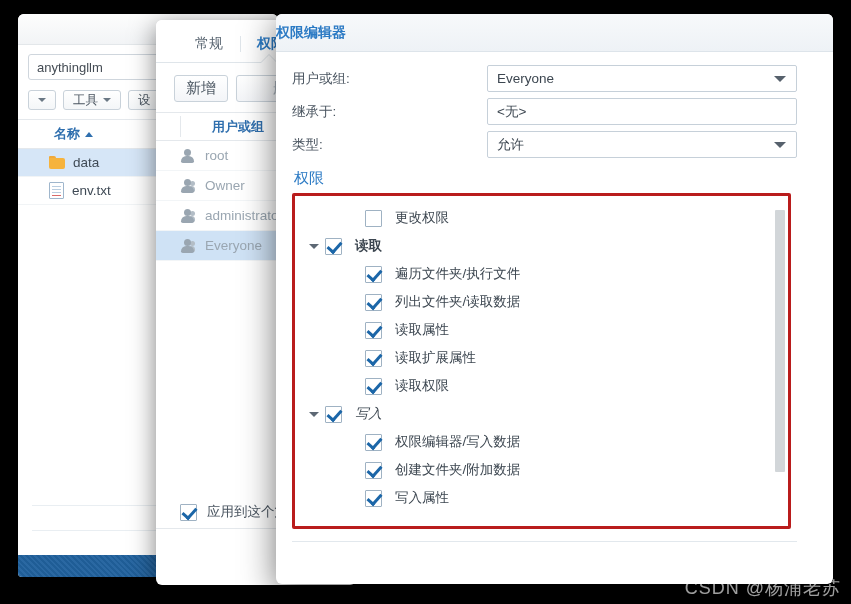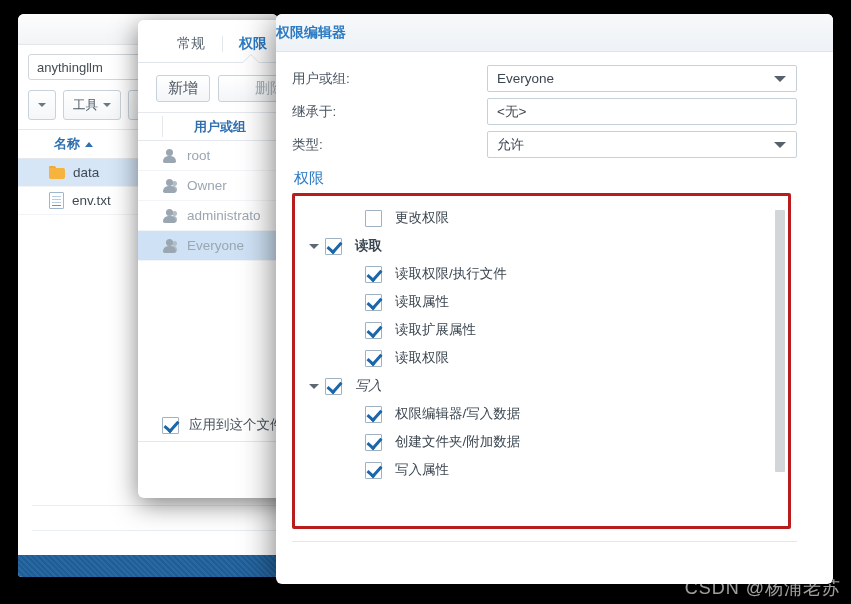--- a/index.html
+++ b/index.html
@@ -36,21 +36,21 @@
     padding: 0 8px;
     font-size: 13px;
     color: #444c54;
     box-sizing: border-box;
   }
   .fm-toolbar {
     display: flex; align-items: center; gap: 7px;
     padding: 10px 10px 9px 10px;
   }
   .fm-btn {
-    height: 30px;
+    height: 20px;
     border: 1px solid #c9d2da;
     border-radius: 3px;
     background: linear-gradient(#ffffff, #f4f6f8);
     font-size: 12.5px;
     color: #4a5560;
     display: flex; align-items: center; justify-content: center;
     gap: 5px;
     padding: 0 9px;
     box-sizing: border-box;
     white-space: nowrap;
@@ -91,22 +91,22 @@
   .fm-footer {
     position:absolute; left:0; right:0; bottom:0; height:22px;
     background: repeating-linear-gradient(45deg,#1f5d96,#1f5d96 2px,#2a68a2 2px,#2a68a2 4px);
   }
   .fm-bottomlines { position:absolute; left:0; right:0; bottom:22px; height:60px; background:#fff; }
   .fm-bottomlines:before{content:"";position:absolute;left:14px;right:0;top:10px;height:1px;background:#e9eef2;}
   .fm-bottomlines:after{content:"";position:absolute;left:14px;right:0;top:35px;height:1px;background:#e9eef2;}
 
   
   .props-window {
-    position: absolute; left: 138px; top: 20px;
-    width: 200px; height: 478px;
+    position: absolute; left: 156px; top: 20px;
+    width: 200px; height: 565px;
     background: #ffffff;
     border-radius: 6px;
     box-shadow: 0 6px 26px rgba(0,0,0,.5);
     overflow: hidden;
   }
   .props-tabs {
     height: 42px; display:flex; align-items:flex-end;
     padding-left: 22px; background:#fff;
     border-bottom: 1px solid #dfe5ea;
     position: relative;
@@ -402,21 +402,28 @@
                 <i></i>
               </span>
               <span class="cb checked"></span>
               <span class="perm-label" style="font-weight: bold;">读取</span>
             </div>
             <div class="perm-item indent-1 child">
               <span class="twisty">
                 <i></i>
               </span>
               <span class="cb checked"></span>
-              <span class="perm-label">读取权限/执行文件</span>
+              <span class="perm-label">遍历文件夹/执行文件</span>
+            </div>
+            <div class="perm-item indent-1 child">
+              <span class="twisty">
+                <i></i>
+              </span>
+              <span class="cb checked"></span>
+              <span class="perm-label">列出文件夹/读取数据</span>
             </div>
             <div class="perm-item indent-1 child">
               <span class="twisty">
                 <i></i>
               </span>
               <span class="cb checked"></span>
               <span class="perm-label">读取属性</span>
             </div>
             <div class="perm-item indent-1 child">
               <span class="twisty">

